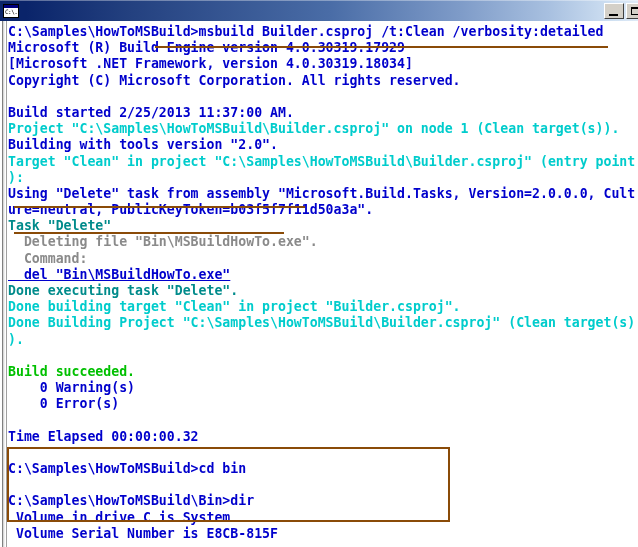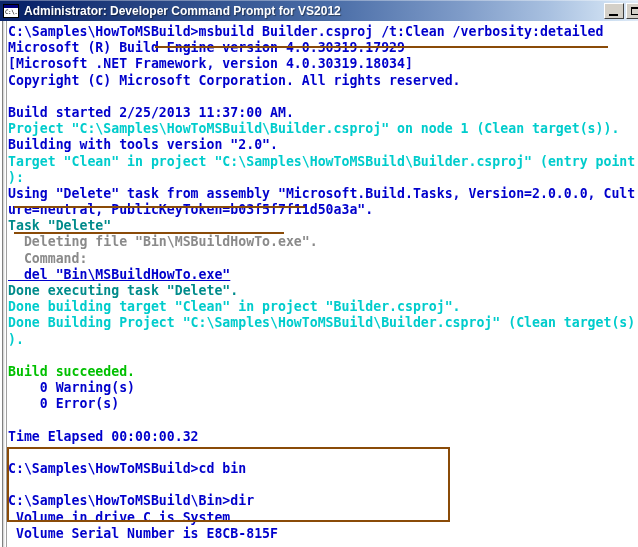--- a/index.html
+++ b/index.html
@@ -184,21 +184,20 @@
 </head>
 <body>
 
 <div id="window">
 
   <div id="titlebar">
     <div class="sysicon">
       <div class="bar"></div>
       <div class="txt">C:\.</div>
     </div>
-    <div id="title-text">Administrator: Developer Command Prompt for VS2012</div>
 
     <div id="window-buttons">
       <div class="winbtn min">
         <div class="glyph"></div>
       </div>
       <div class="winbtn max">
         <div class="glyph"></div>
       </div>
     </div>
   </div>

